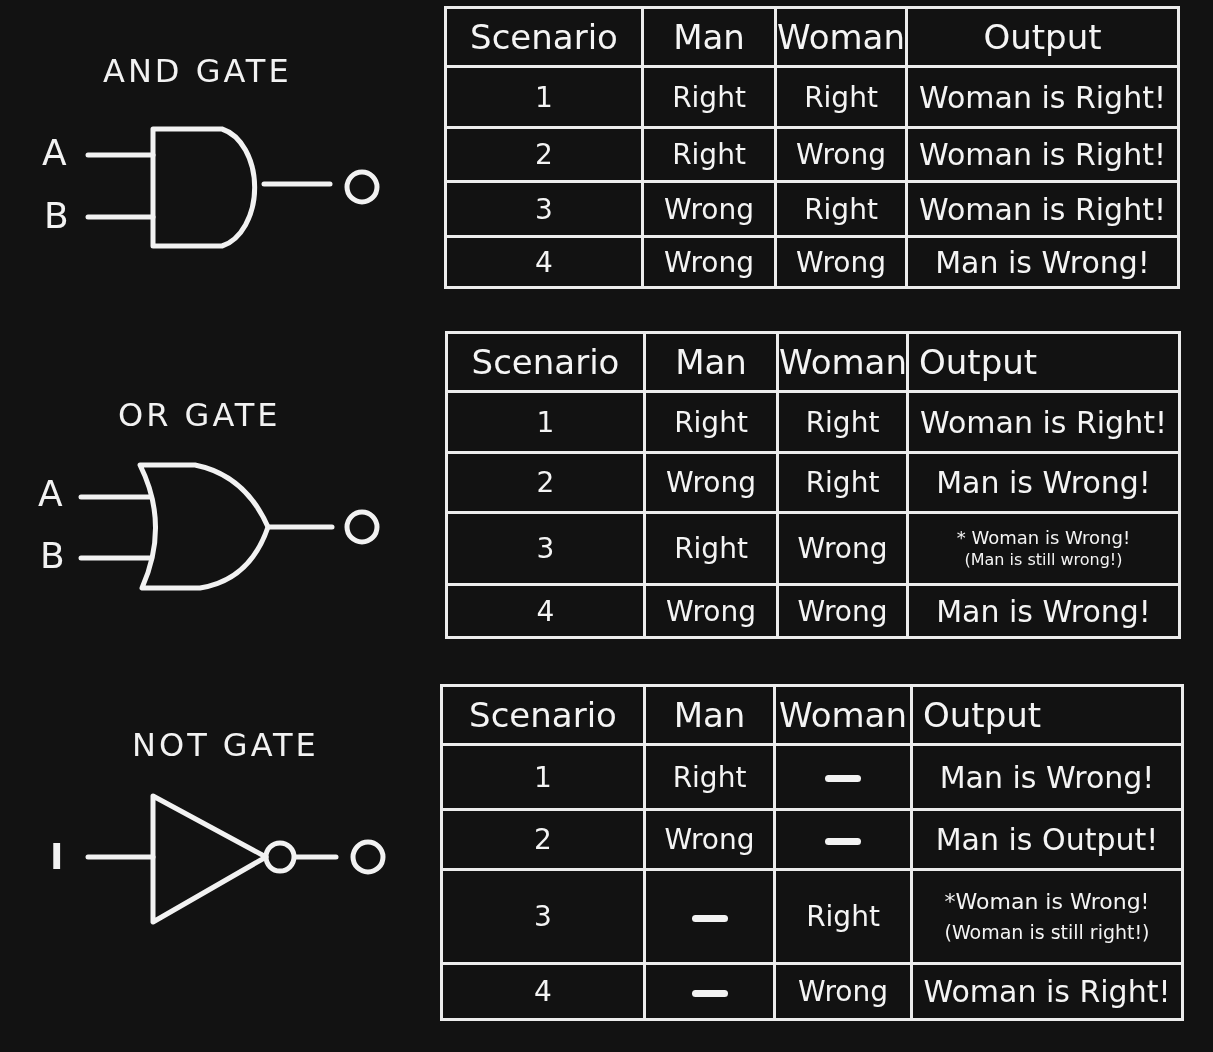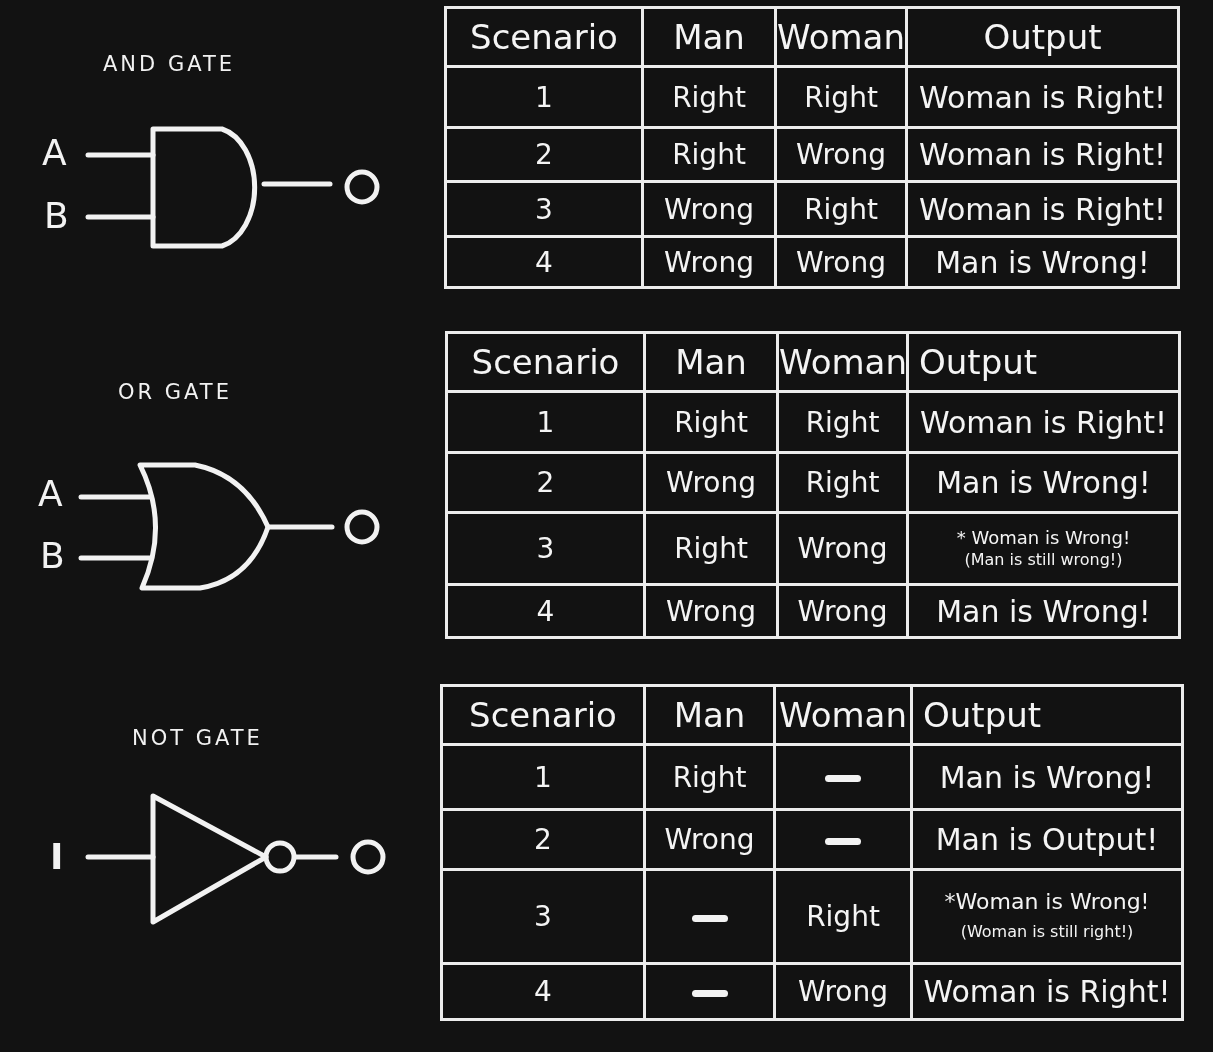--- a/index.html
+++ b/index.html
@@ -5,21 +5,21 @@
   html, body { margin:0; padding:0; }
   body {
     width:1213px; height:1052px; overflow:hidden;
     background:#121212;
     font-family: "DejaVu Sans", sans-serif;
     color:#f2f2f2;
     position:relative;
   }
   .gate-title {
     position:absolute;
-    font-size:21px; letter-spacing:3px;
+    font-size:32px; letter-spacing:3px;
     color:#f2f2f2; white-space:nowrap;
     font-family:"DejaVu Sans", sans-serif;
   }
   .gate-svg { position:absolute; }
   .pin-label {
     position:absolute; font-size:36px; color:#f2f2f2;
     font-family:"DejaVu Sans", sans-serif;
   }
   table.truth {
     position:absolute;
@@ -58,21 +58,21 @@
 <svg class="gate-svg" width="440" height="300" style="left:0; top:0;" viewBox="0 0 440 300">
   <g fill="none" stroke="#f2f2f2" stroke-width="5" stroke-linecap="round" stroke-linejoin="round">
     <line x1="88" y1="155" x2="153" y2="155"></line>
     <line x1="88" y1="217" x2="153" y2="217"></line>
     <path d="M153 129 L222 129 A42 60 0 0 1 222 246 L153 246 Z"></path>
     <line x1="264" y1="184" x2="330" y2="184"></line>
     <circle cx="362" cy="187" r="15"></circle>
   </g>
 </svg>
 
-<div class="gate-title" style="left:118px; top:380px;text-align:center;">OR GATE</div>
+<div class="gate-title" style="left:118px; top:396px;text-align:center;">OR GATE</div>
 <div class="pin-label" style="left:38px; top:473px;">A</div>
 <div class="pin-label" style="left:40px; top:535px;">B</div>
 <svg class="gate-svg" width="440" height="240" style="left:0; top:380px;" viewBox="0 0 440 240">
   <g fill="none" stroke="#f2f2f2" stroke-width="5" stroke-linecap="round" stroke-linejoin="round">
     <line x1="81" y1="117" x2="150" y2="117"></line>
     <line x1="81" y1="178" x2="150" y2="178"></line>
     <path d="M140 85 Q170 145 142 208 L200 208 Q250 200 268 147 Q245 95 195 85 Z"></path>
     <line x1="268" y1="147" x2="332" y2="147"></line>
     <circle cx="362" cy="147" r="15"></circle>
   </g>
@@ -200,21 +200,21 @@
     <td>Wrong</td>
     <td><span class="dash"></span></td>
     <td class="out">Man is Output!</td>
   </tr>
   <tr style="height:94px">
     <td>3</td>
     <td><span class="dash"></span></td>
     <td>Right</td>
     <td class="out small" style="font-size:22px; line-height:30px;">
       <span>*Woman is Wrong!</span>
-      <span class="line2" style="font-size:16px;">(Woman is still right!)</span>
+      <span class="line2" style="font-size:19px;">(Woman is still right!)</span>
     </td>
   </tr>
   <tr style="height:56px">
     <td>4</td>
     <td><span class="dash"></span></td>
     <td>Wrong</td>
     <td class="out">Woman is Right!</td>
   </tr>
 </tbody>
   </table>

